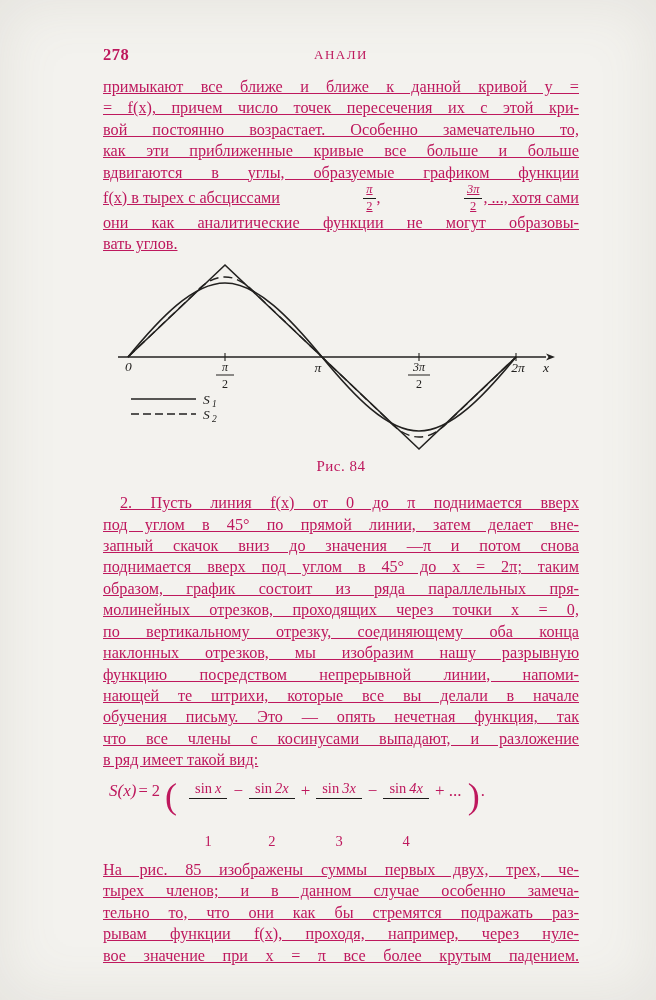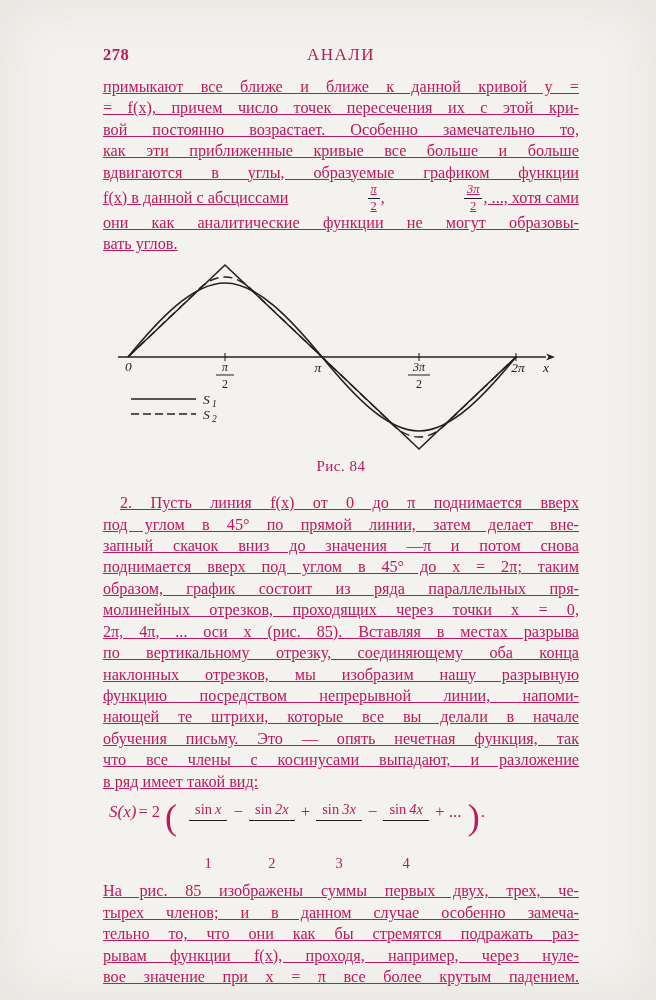--- a/index.html
+++ b/index.html
@@ -5,21 +5,21 @@
   html,body{margin:0;padding:0;}
   body{width:656px;height:1000px;background:#f3f2ee;overflow:hidden;}
   .sheet{position:absolute;inset:0;background:#f3f2ee;
          box-shadow:inset 0 0 60px rgba(120,115,100,.12);}
   .block{position:absolute;left:103px;top:44px;width:476px;
          font-family:"Liberation Serif","DejaVu Serif",serif;
          font-size:16.2px;line-height:21.4px;color:#be185d;}
   
   .phead{position:relative;height:22px;margin-bottom:11px;}
   .pageno{position:absolute;left:0;top:0;font-weight:bold;font-size:16.5px;letter-spacing:.5px;}
-  .rtitle{position:absolute;left:0;right:0;text-align:center;font-size:17px;letter-spacing:1.5px;}
+  .rtitle{position:absolute;left:0;right:0;text-align:center;font-size:13px;letter-spacing:1.5px;}
   
   .ln{text-align:justify;text-align-last:justify;white-space:normal;}
   .flushlast{text-align-last:left;}
   .indent{text-indent:17px;}
   .para{margin:0;text-decoration:underline;}
   
   .fline{display:flex;justify-content:space-between;align-items:center;height:29px;}
   .grp{display:inline-flex;align-items:center;}
   .ifrac{display:inline-flex;flex-direction:column;align-items:center;
          font-size:12.5px;line-height:1.1;margin:0 1px;}
@@ -59,21 +59,21 @@
 
     <div class="para">
       <div>
           <div class="ln">примыкают все ближе и ближе к данной кривой y =</div>
           <div class="ln">= f(x), причем число точек пересечения их с этой кри-</div>
           <div class="ln">вой постоянно возрастает. Особенно замечательно то,</div>
           <div class="ln">как эти приближенные кривые все больше и больше</div>
           <div class="ln">вдвигаются в углы, образуемые графиком функции</div>
         </div>
       <div class="fline">
-        <span>f(x) в данной с абсциссами</span>
+        <span>f(x) в тырех с абсциссами</span>
         <span class="grp">
           <span class="ifrac">
             <span class="n it">π</span>
             <span class="d">2</span>
           </span>
             <span>,</span>
         </span>
         <span class="grp">
           <span class="ifrac">
             <span class="n it">3π</span>
@@ -127,21 +127,20 @@
     </div>
 
     <div class="para mgap">
       <div class="ln indent">2. Пусть линия f(x) от 0 до π поднимается вверх</div>
       <div>
           <div class="ln">под углом в 45° по прямой линии, затем делает вне-</div>
           <div class="ln">запный скачок вниз до значения —π и потом снова</div>
           <div class="ln">поднимается вверх под углом в 45° до x = 2π; таким</div>
           <div class="ln">образом, график состоит из ряда параллельных пря-</div>
           <div class="ln">молинейных отрезков, проходящих через точки x = 0,</div>
-          <div class="ln">2π, 4π, ... оси x (рис. 85). Вставляя в местах разрыва</div>
           <div class="ln">по вертикальному отрезку, соединяющему оба конца</div>
           <div class="ln">наклонных отрезков, мы изобразим нашу разрывную</div>
           <div class="ln">функцию посредством непрерывной линии, напоми-</div>
           <div class="ln">нающей те штрихи, которые все вы делали в начале</div>
           <div class="ln">обучения письму. Это — опять нечетная функция, так</div>
           <div class="ln">что все члены с косинусами выпадают, и разложение</div>
           <div class="ln flushlast">в ряд имеет такой вид:</div>
         </div>
     </div>
 

